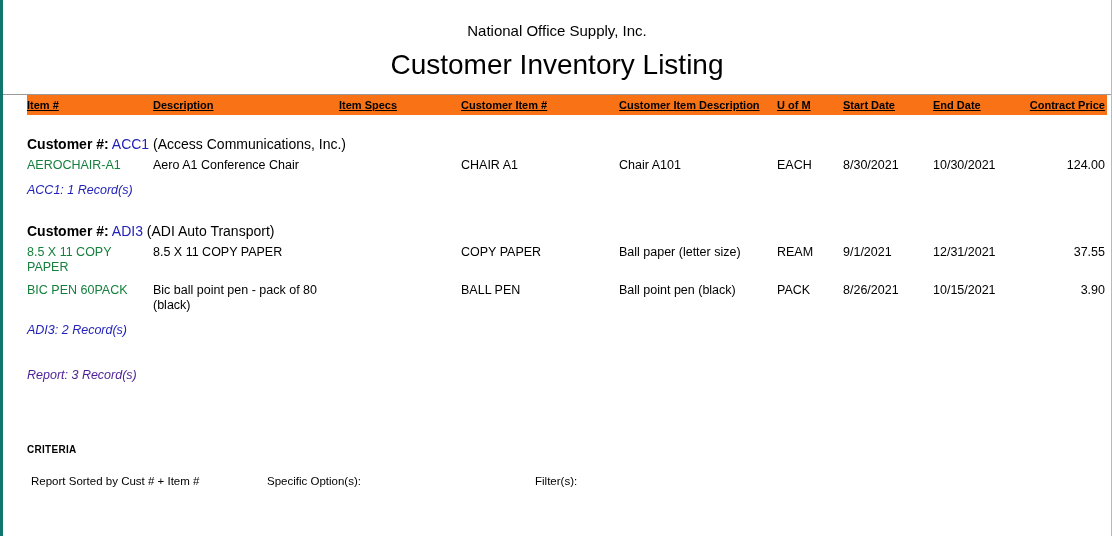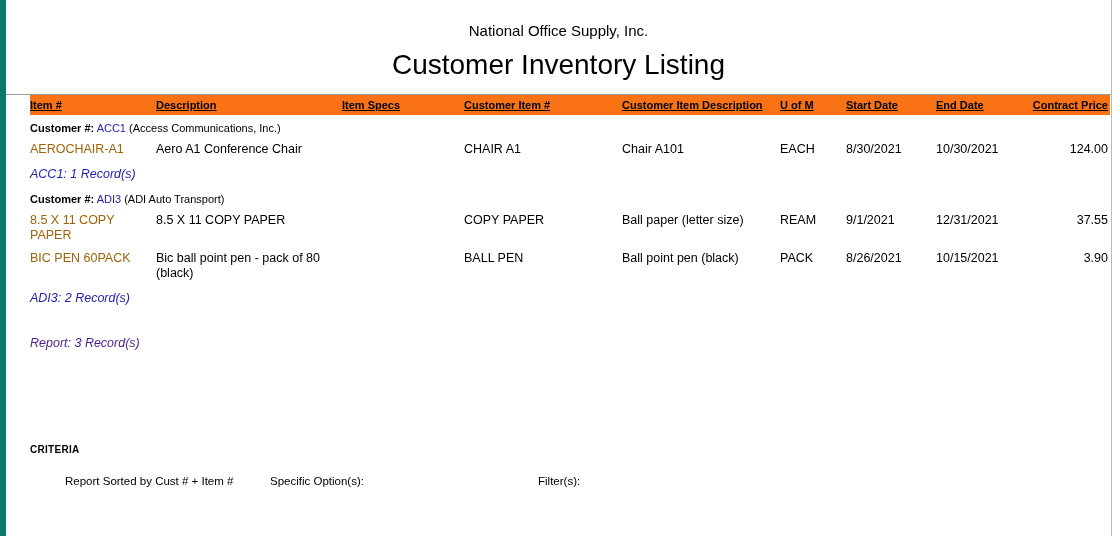--- a/index.html
+++ b/index.html
@@ -13,21 +13,21 @@
     font-family: "Liberation Sans", sans-serif;
     color: #000000;
     position: relative;
     overflow: hidden;
   }
   .page {
     position: relative;
     width: 1112px;
     height: 536px;
     box-sizing: border-box;
-    border-left: 6px solid #0f766e;
+    border-left: 3px solid #0f766e;
     border-right: 1px solid #b9b9b9;
   }
   .header-block {
     text-align: center;
     padding-top: 22px;
   }
   .company {
     font-size: 15px;
     line-height: 18px;
     color: #000;
@@ -68,35 +68,35 @@
     text-align: right;
     padding-right: 2px;
   }
   tbody td {
     padding: 4px 4px 4px 0;
     vertical-align: top;
     font-size: 12.5px;
     line-height: 15px;
   }
   tr.group-row td {
-    padding-top: 6px;
+    padding-top: 22px;
     padding-bottom: 2px;
-    font-size: 11px;
+    font-size: 14px;
   }
   .group-label {
     font-weight: bold;
   }
   .link {
     color: #2222bb;
   }
   .group-name {
     color: #000;
   }
   .item-link {
-    color: #a16207;
+    color: #15803d;
     margin-top: 29px;
   }
   tr.count-row td {
     color: #2222bb;
     font-style: italic;
     padding-top: 6px;
     padding-bottom: 4px;
     margin-left: 48px;
   }
   tr.total-row td {
@@ -115,21 +115,21 @@
     font-size: 10px;
     letter-spacing: 0.3px;
     font-weight: bold;
   }
   .criteria-row {
     margin-top: 20px;
     position: relative;
     height: 16px;
     font-size: 11.5px;
   }
-  .criteria-row .c1 { position: absolute; left: 4px; top: 0; margin-left: 31px; }
+  .criteria-row .c1 { position: absolute; left: 4px; top: 0; }
   .criteria-row .c2 { position: absolute; left: 240px; top: 0; }
   .criteria-row .c3 { position: absolute; left: 508px; top: 0; }
   .footer {
     position: absolute;
     left: 0;
     right: 0;
     bottom: 10px;
     height: 18px;
     font-size: 11.5px;
   }

